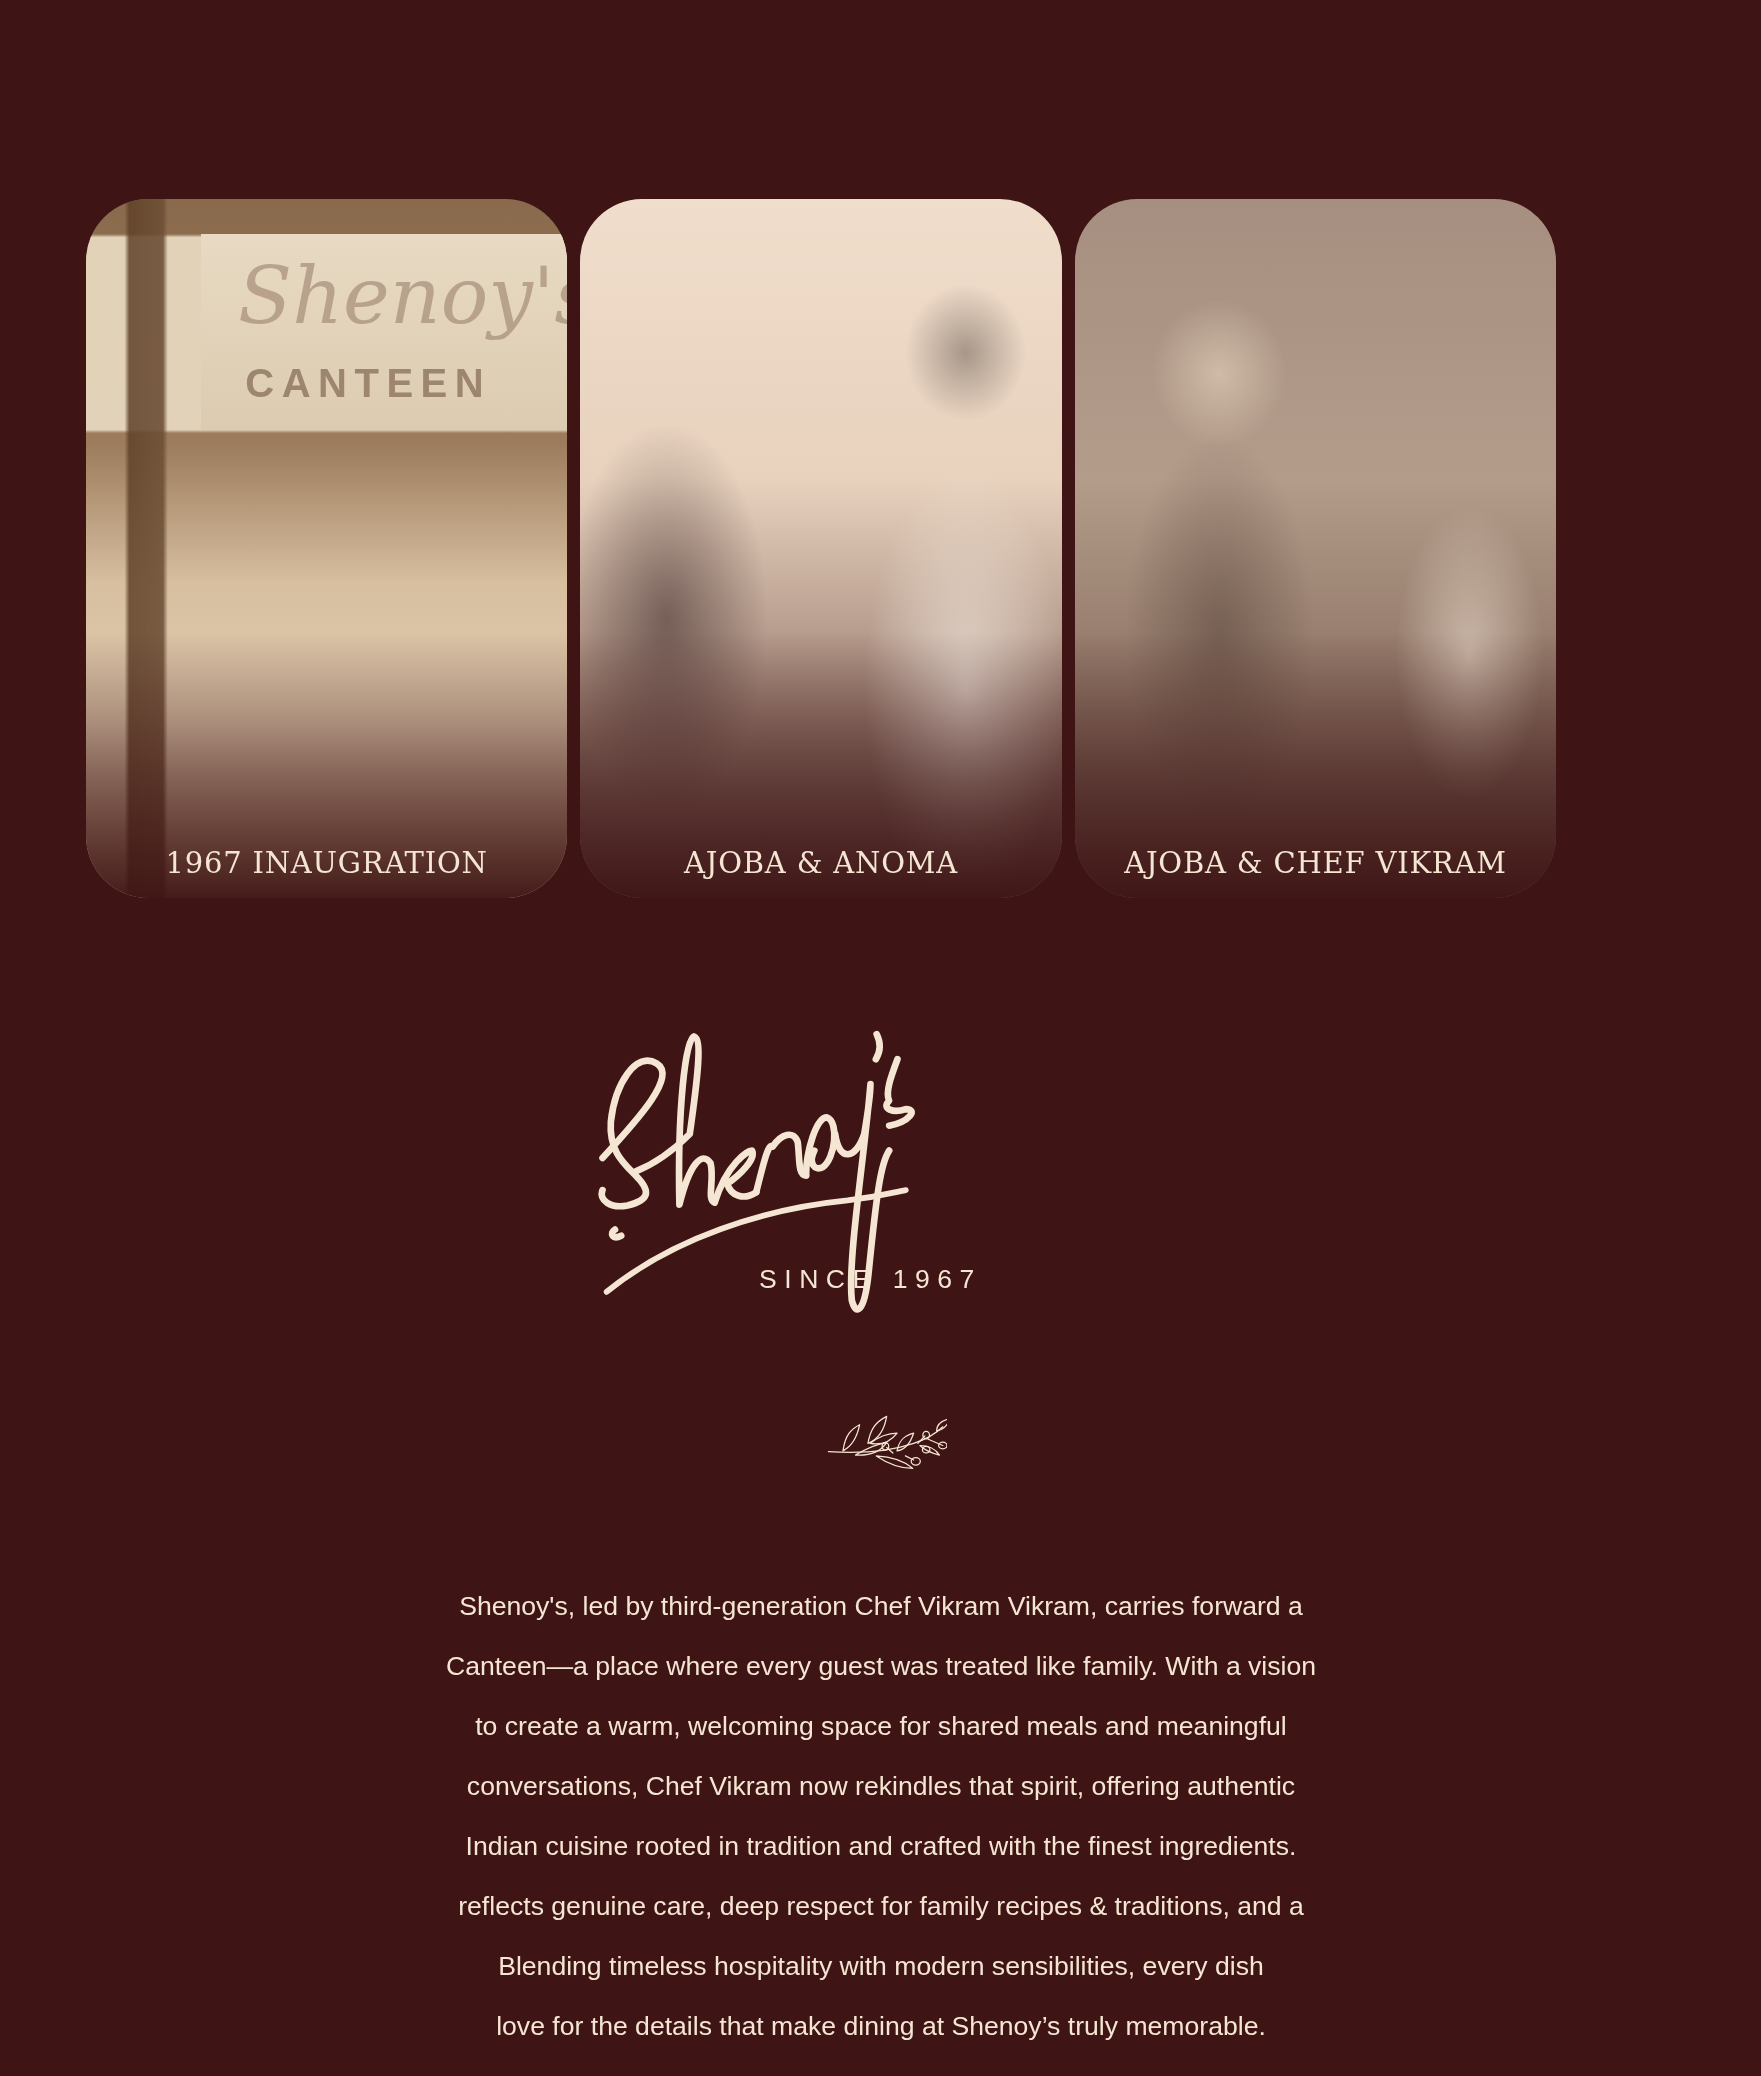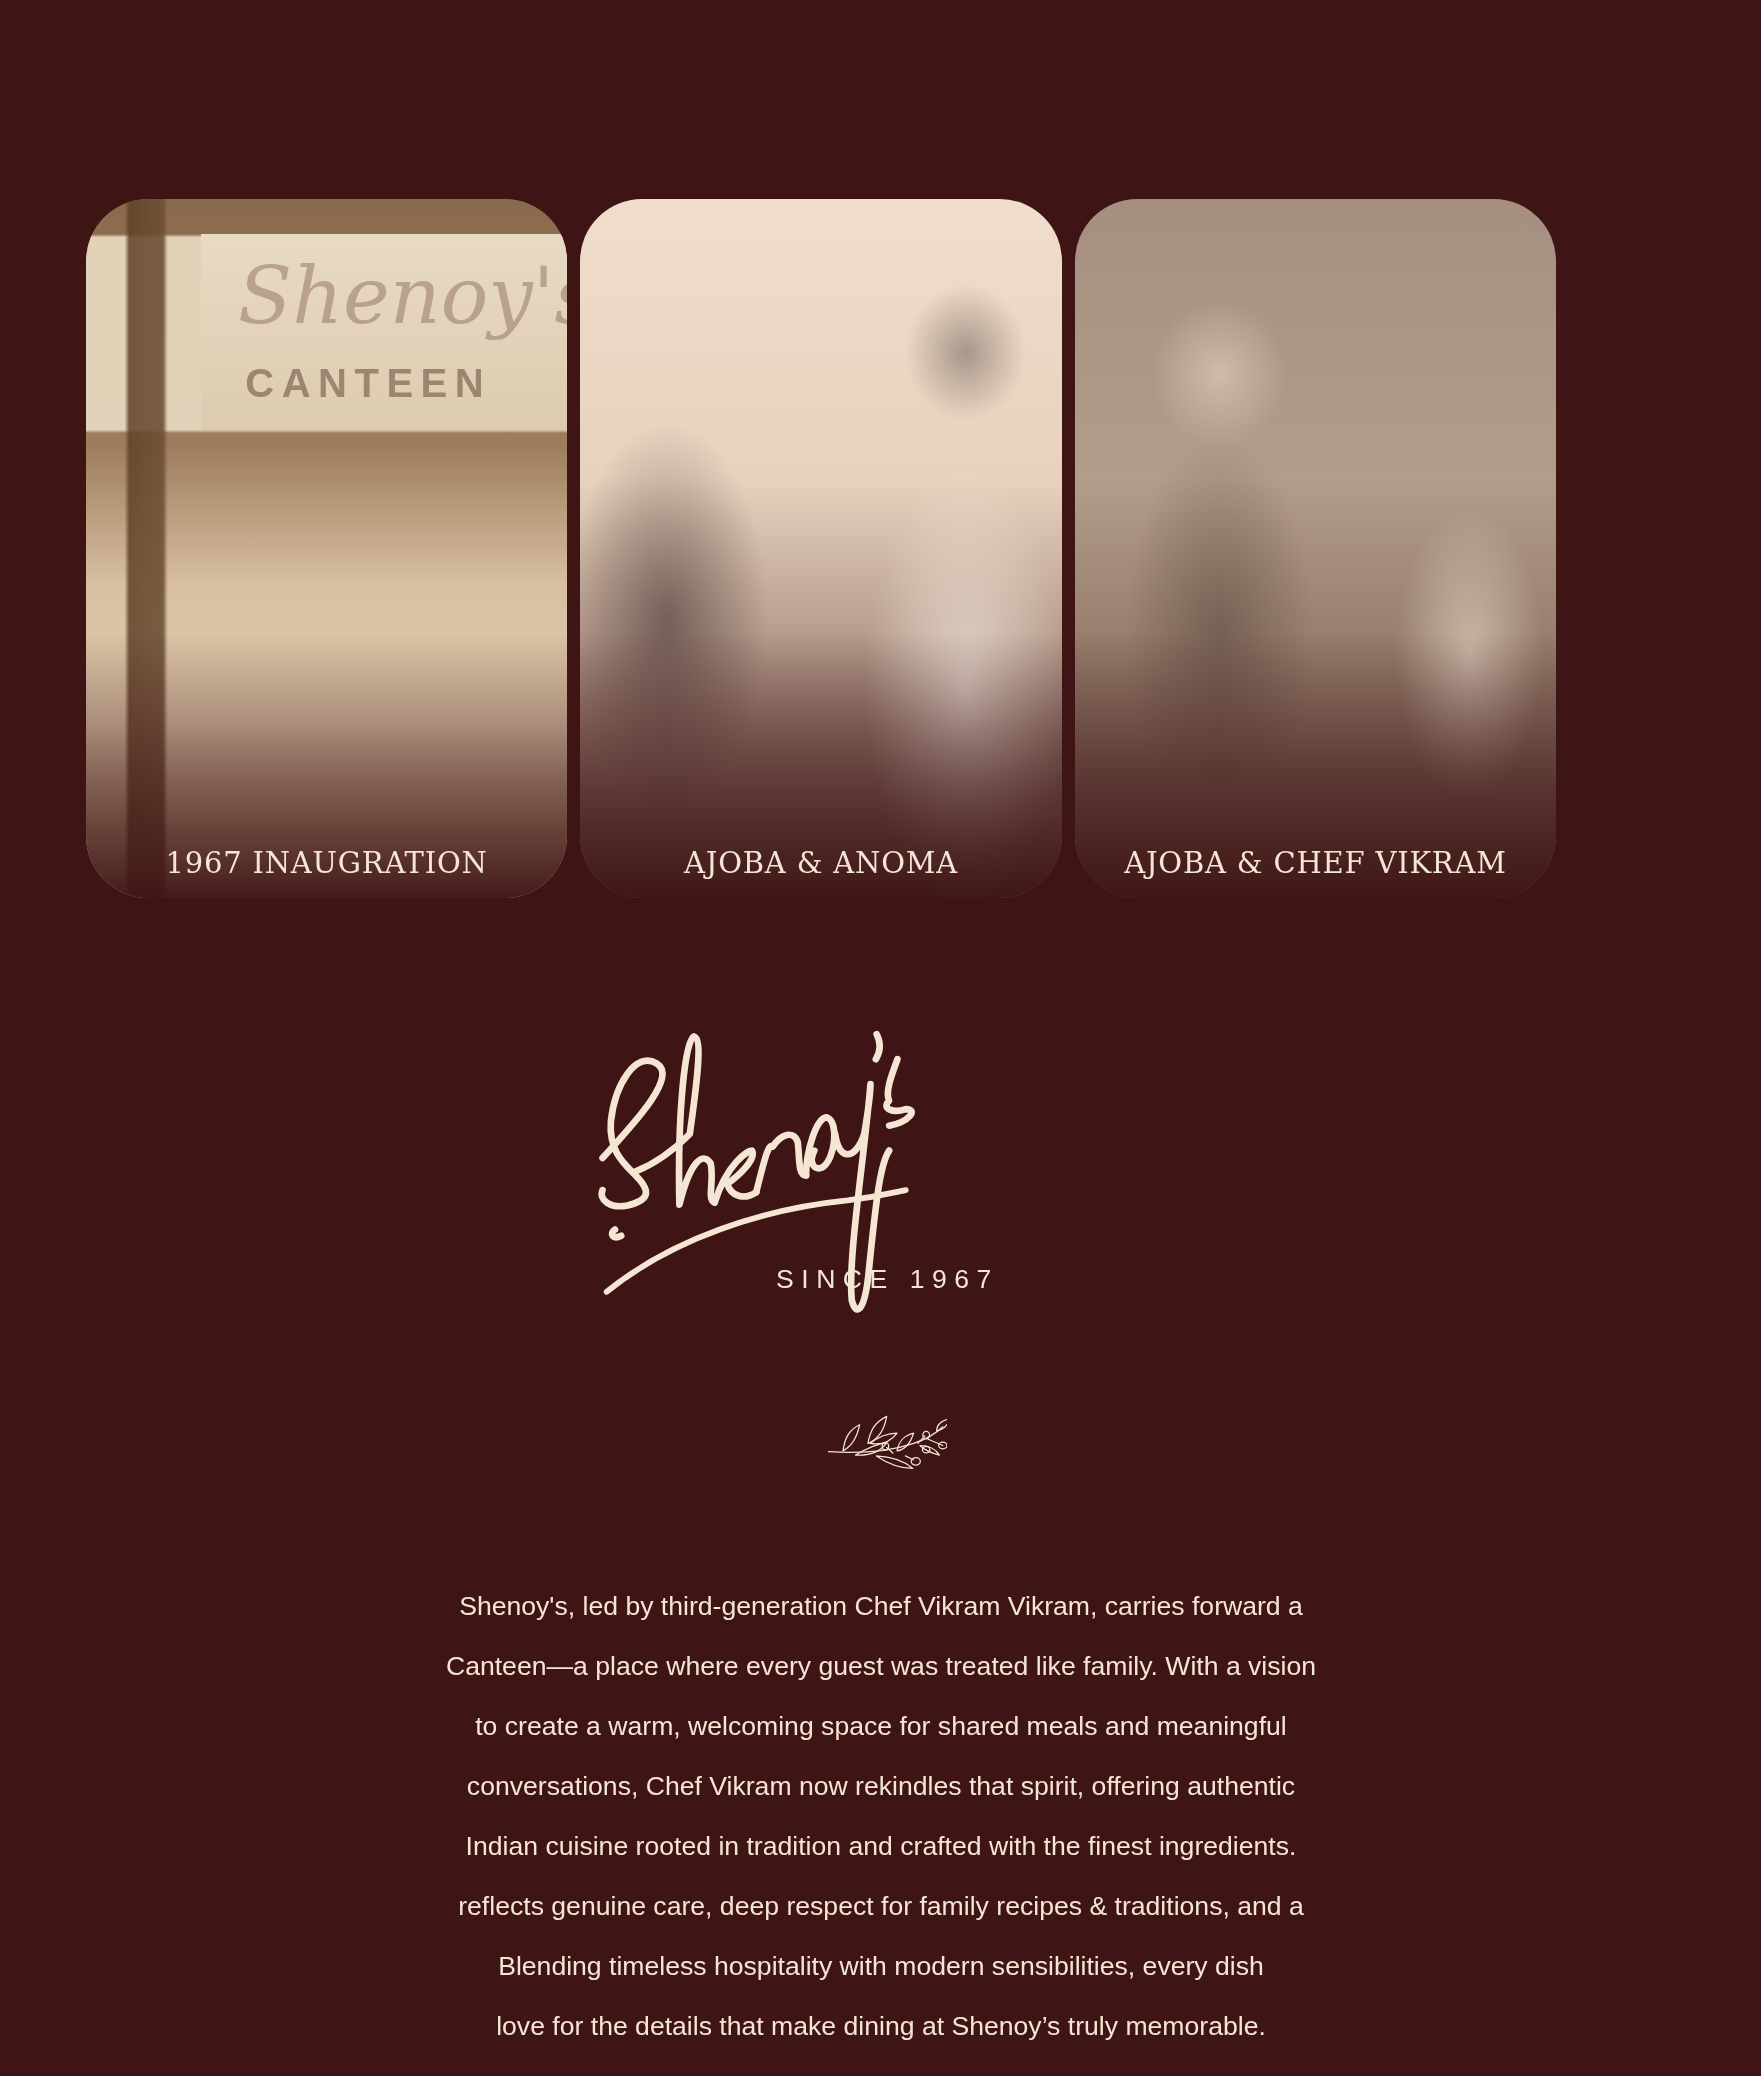--- a/index.html
+++ b/index.html
@@ -113,21 +113,21 @@
       top: 1026px;
       width: 590px;
       height: 324px;
     }
     .logo svg {
       position: absolute;
       inset: 0;
     }
     .logo .since {
       position: absolute;
-      left: 186px;
+      left: 169px;
       top: 238px;
       font-family: "Liberation Sans", sans-serif;
       font-size: 26.6px;
       letter-spacing: 7.5px;
       color: #F5E6D3;
       white-space: nowrap;
     }
 
     .sprig {
       position: absolute;

